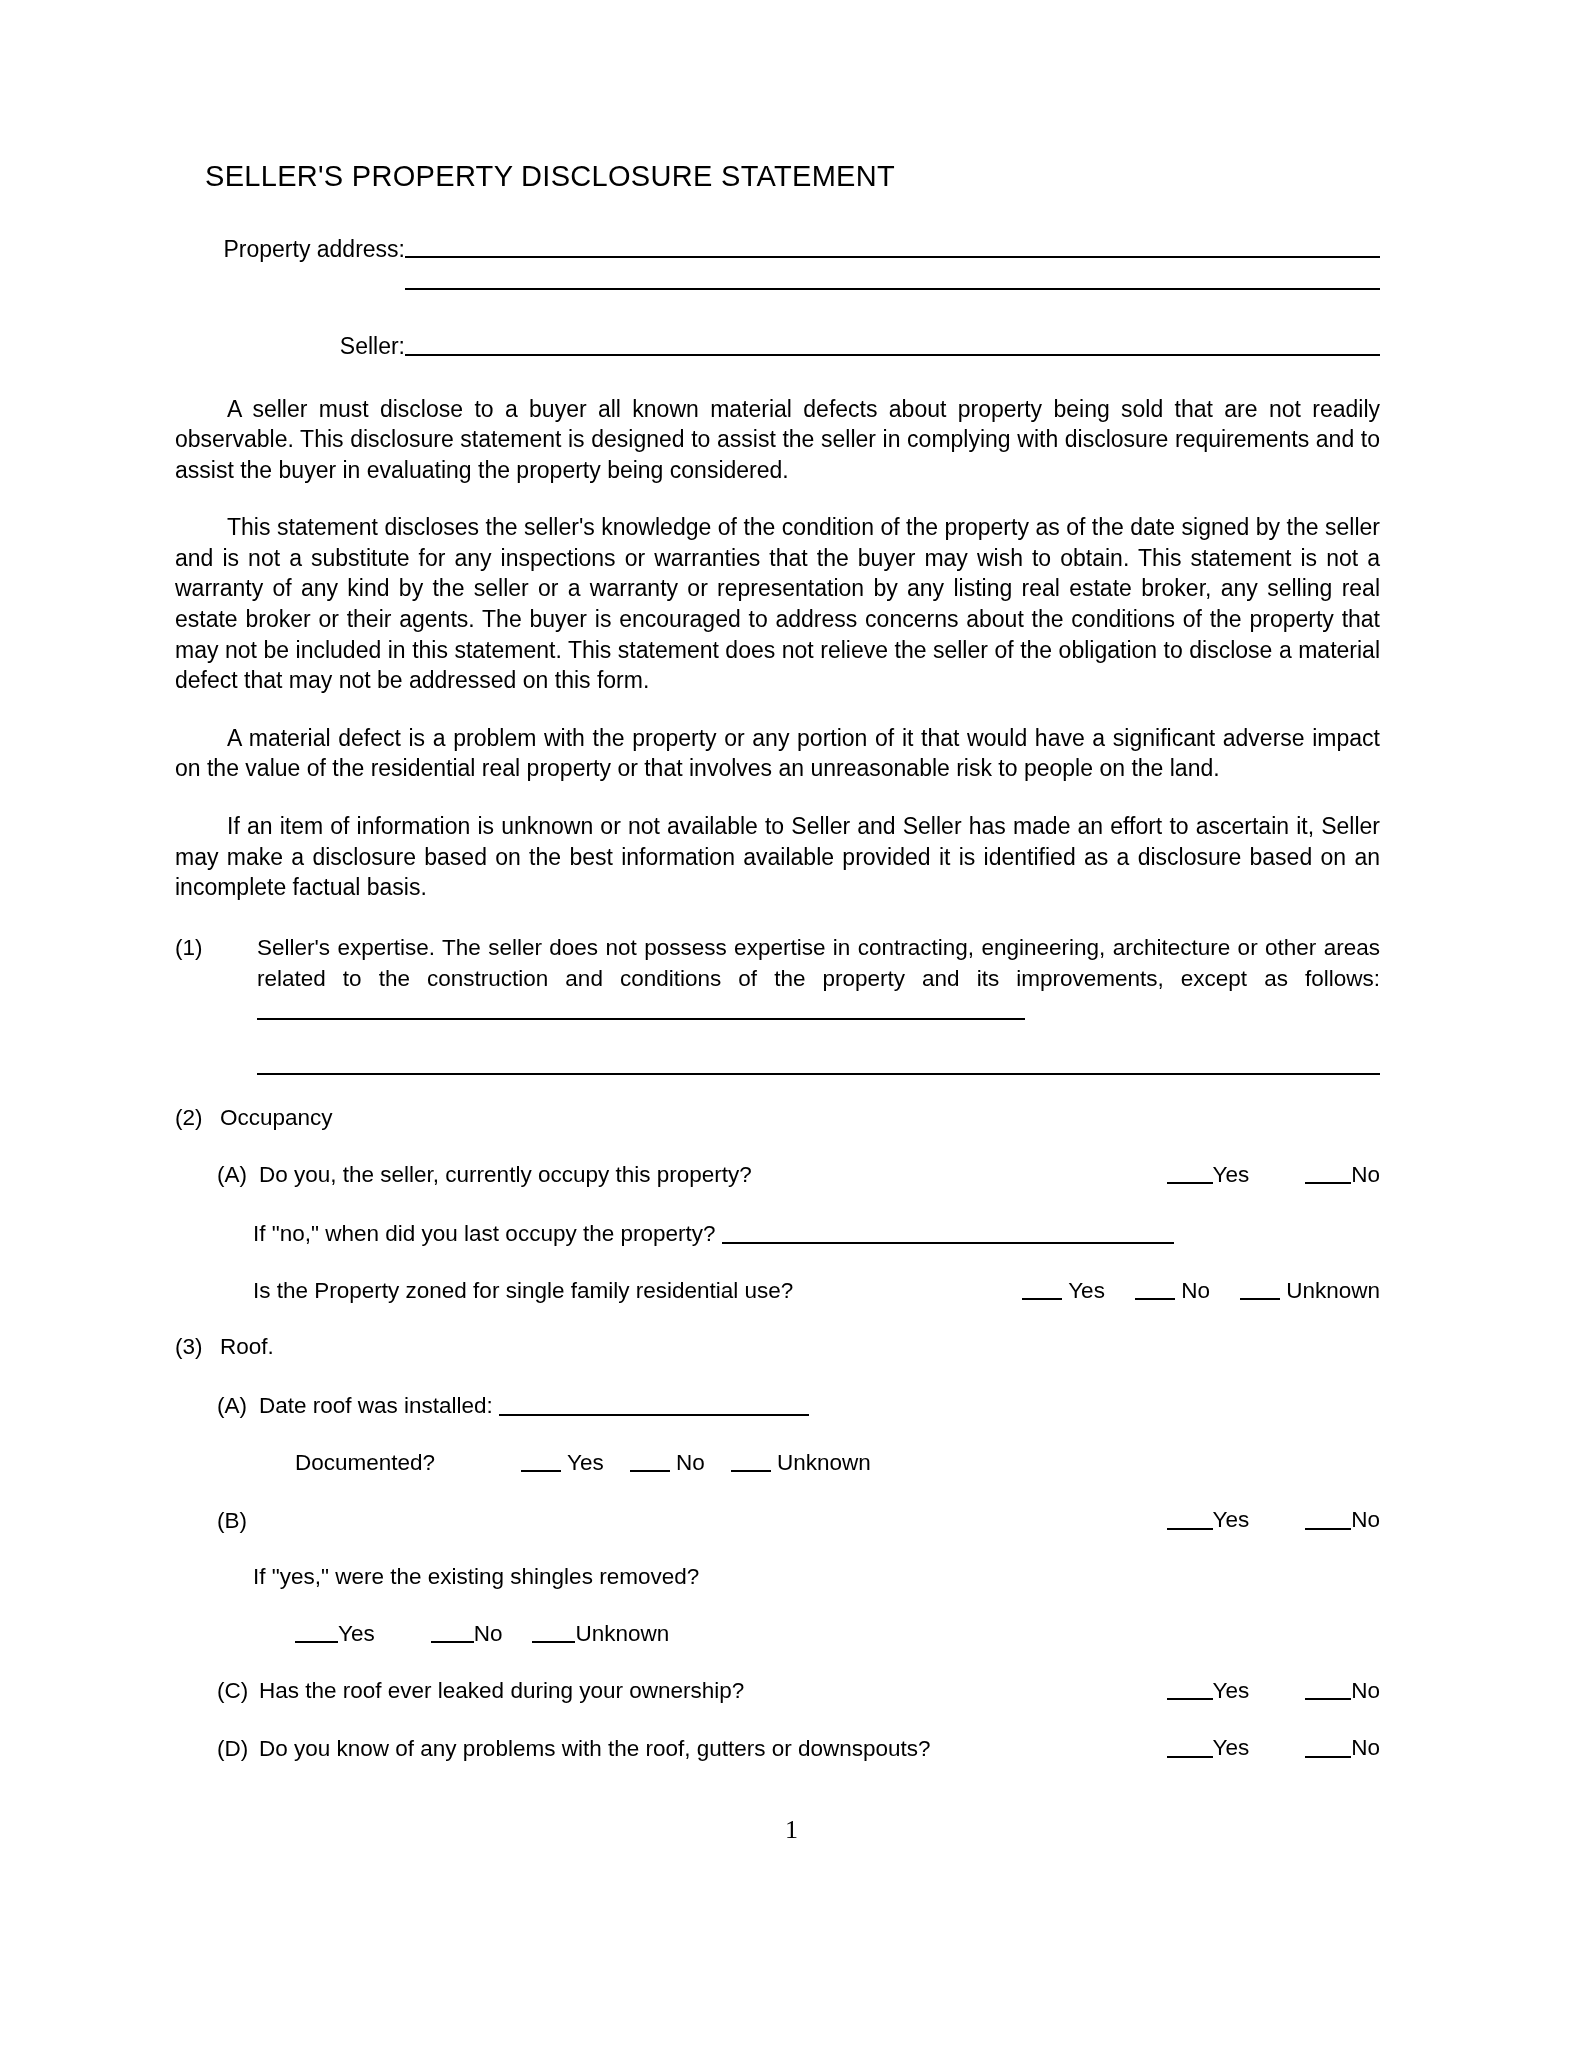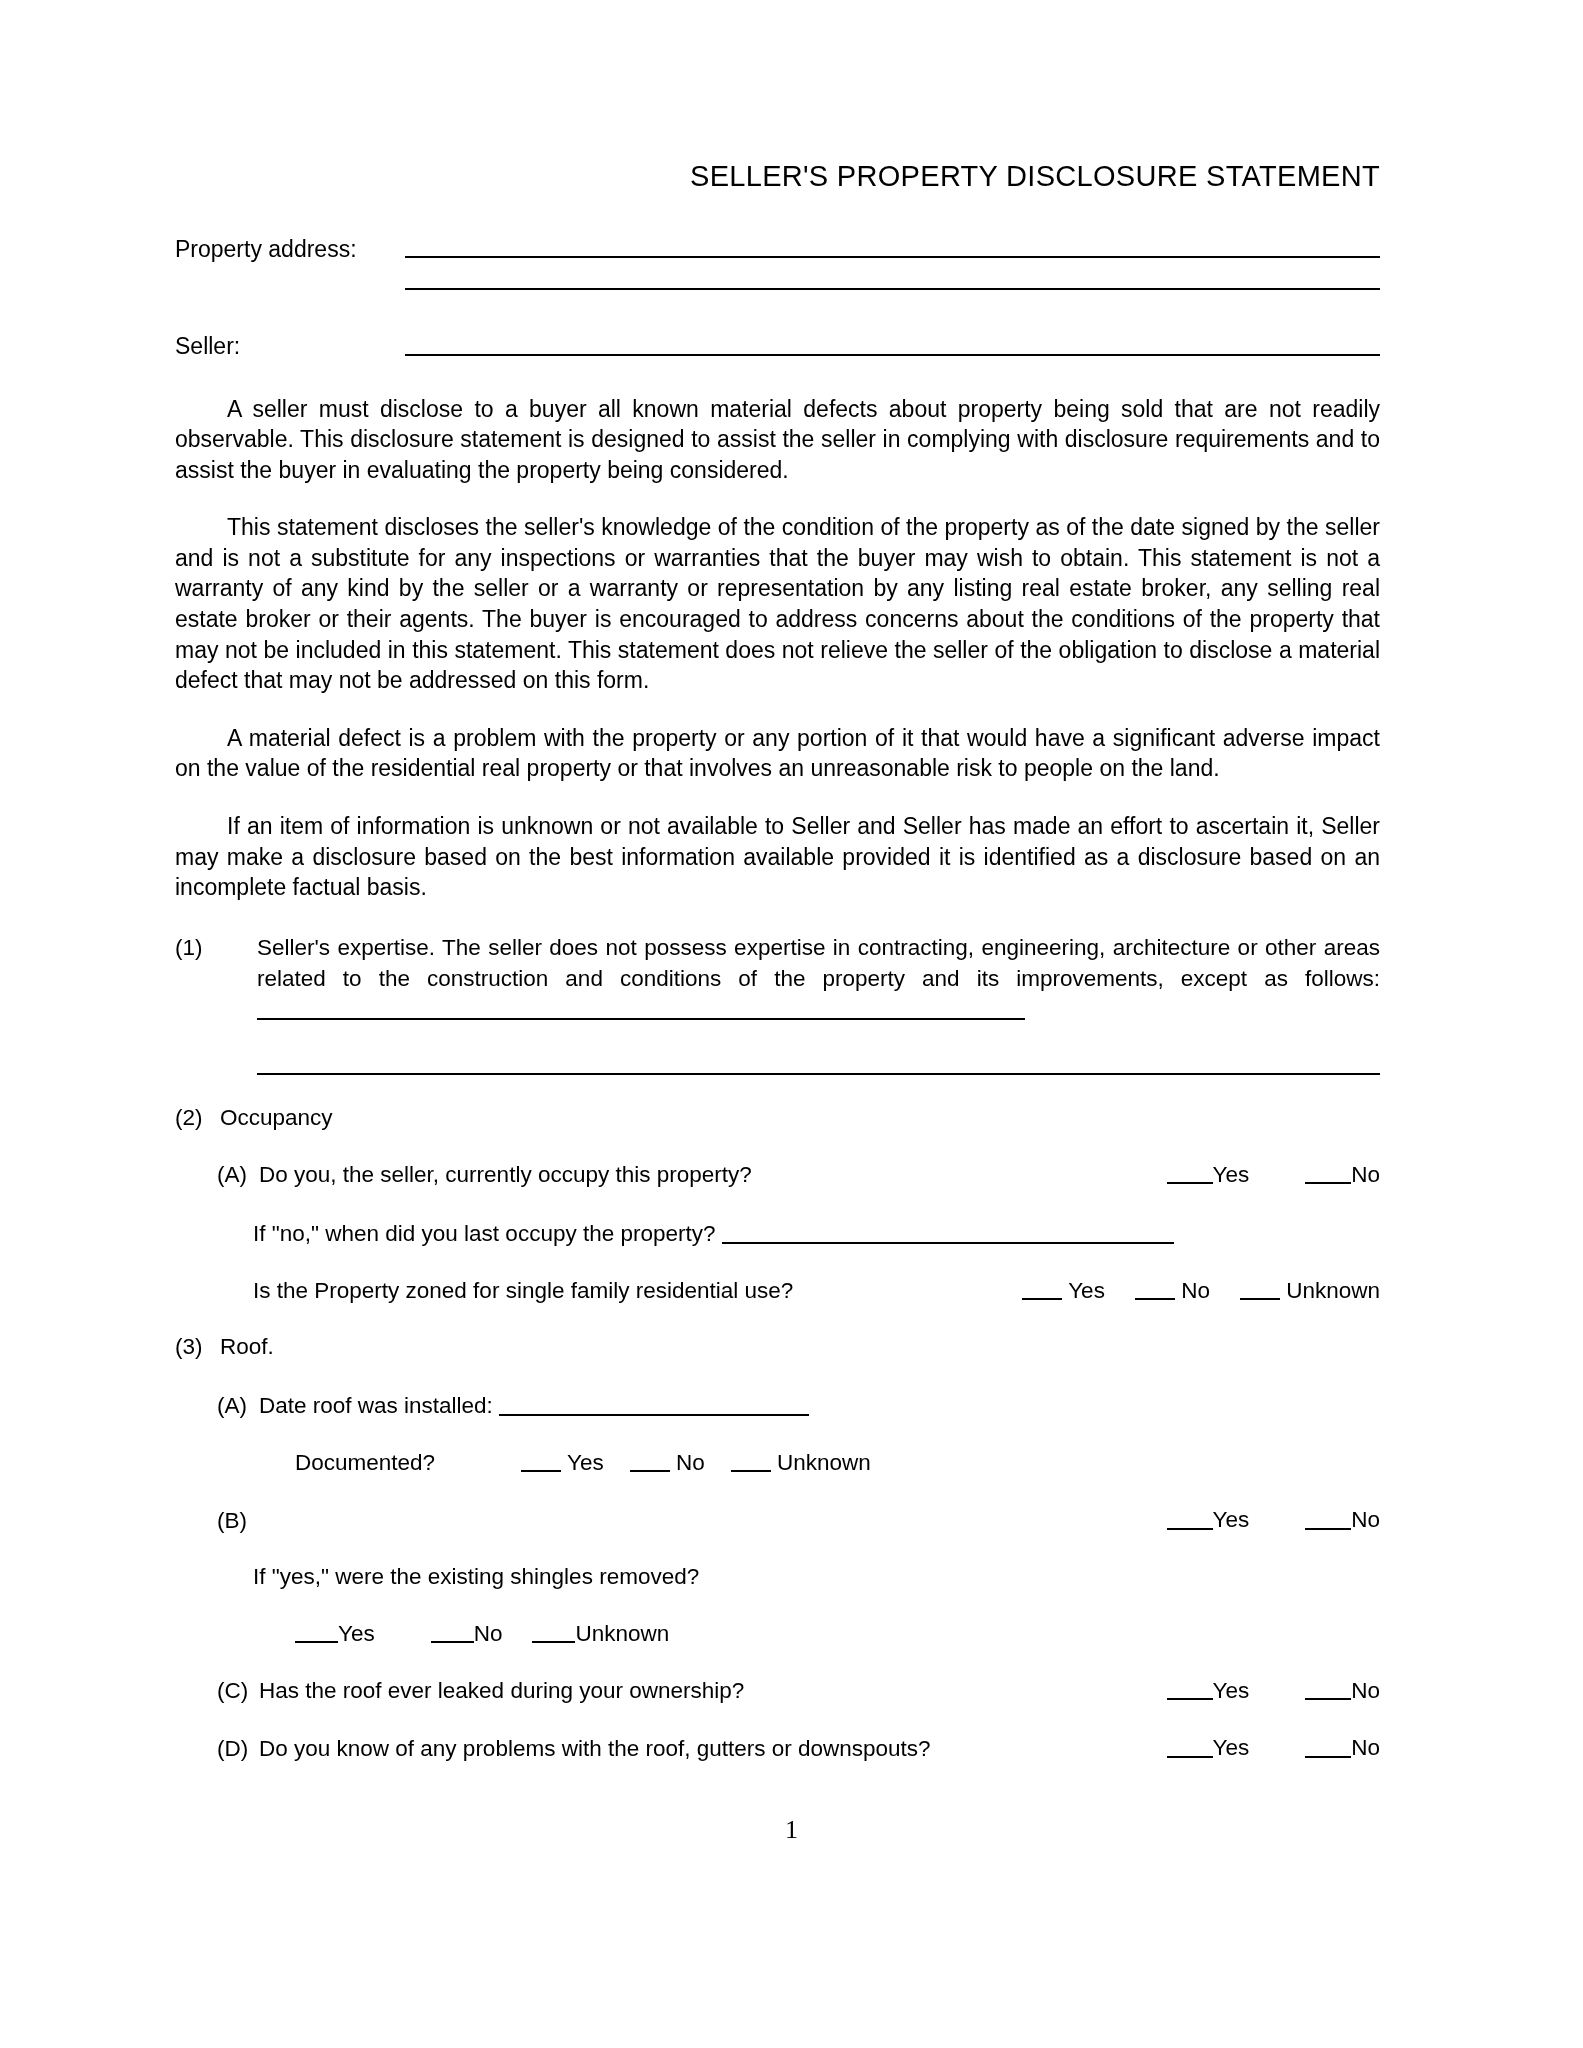--- a/index.html
+++ b/index.html
@@ -25,33 +25,34 @@
 
   
   .content {
     position: absolute;
     left: 175px;
     top: 160px;
     width: 1205px;
   }
 
   .doc-title {
-    text-align: right;
+    text-align: left;
     font-size: 29px;
     letter-spacing: 0.3px;
     font-weight: 400;
     margin: 0 0 0 0;
     padding-left: 30px;
   }
 
   
   .field-row {
     display: flex;
     align-items: flex-end;
     margin-top: 44px;
+    text-align: right;
   }
   .field-label {
     font-size: 23px;
     width: 230px;
     flex: 0 0 230px;
     line-height: 1.1;
   }
   .rule {
     flex: 1 1 auto;
     border-bottom: 2.5px solid #000;

